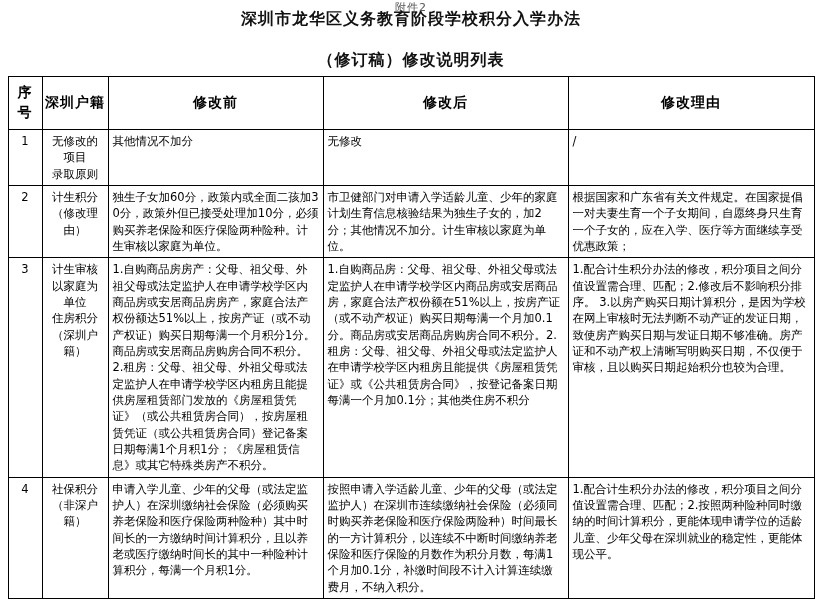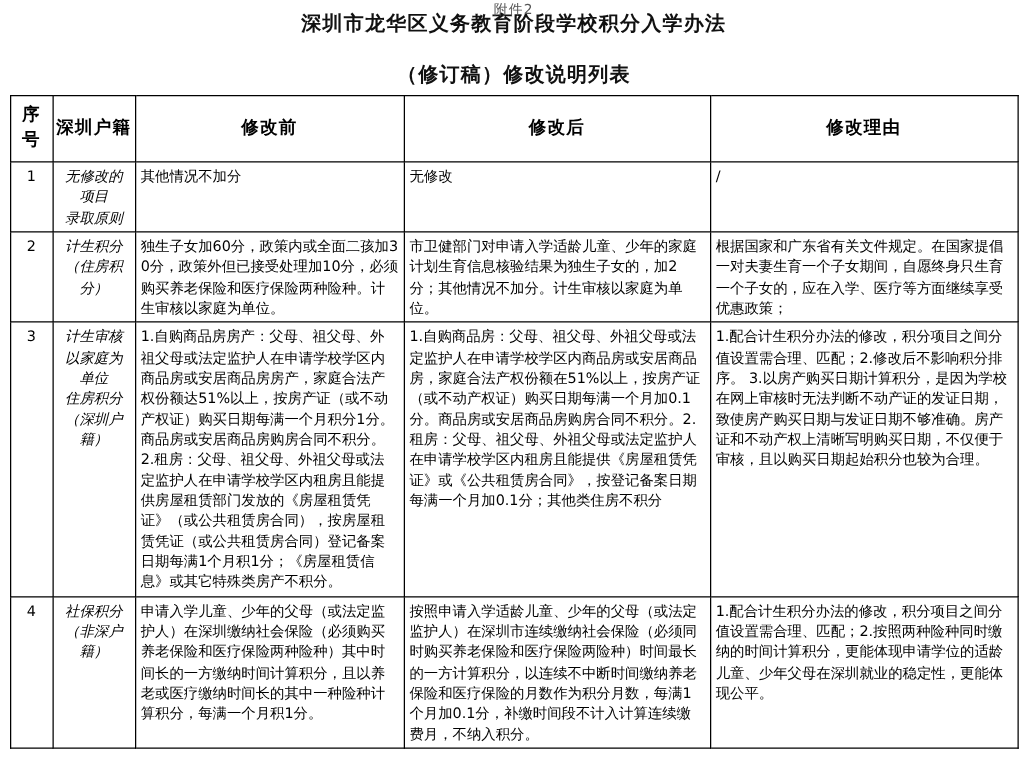--- a/index.html
+++ b/index.html
@@ -76,21 +76,20 @@
     vertical-align: middle;
     font-size: 12px;
   }
   td.item {
     text-align: center;
     vertical-align: middle;
     font-size: 12px;
     line-height: 1.45;
     padding-left: 2px;
     padding-right: 2px;
-    font-style: italic;
   }
   td.item .sub {
     display: block;
   }
   .nowrap-slash {
     text-align: left;
   }
   .r1 td { height: 48px; }
 </style>
 </head>
@@ -129,21 +128,21 @@
           <span class="sub">无修改的项目</span>
           <span class="sub">录取原则</span>
         </td>
         <td>其他情况不加分</td>
         <td>无修改</td>
         <td class="nowrap-slash">/</td>
       </tr>
       <tr>
         <td class="seq">2</td>
         <td class="item">
-          <span class="sub">计生积分（住房积分）</span>
+          <span class="sub">计生积分（修改理由）</span>
         </td>
         <td>独生子女加60分，政策内或全面二孩加30分，政策外但已接受处理加10分，必须购买养老保险和医疗保险两种险种。计生审核以家庭为单位。</td>
         <td>市卫健部门对申请入学适龄儿童、少年的家庭计划生育信息核验结果为独生子女的，加2分；其他情况不加分。计生审核以家庭为单位。</td>
         <td>根据国家和广东省有关文件规定。在国家提倡一对夫妻生育一个子女期间，自愿终身只生育一个子女的，应在入学、医疗等方面继续享受优惠政策；</td>
       </tr>
       <tr>
         <td class="seq">3</td>
         <td class="item">
           <span class="sub">计生审核以家庭为单位</span>
           <span class="sub">住房积分（深圳户籍）</span>

